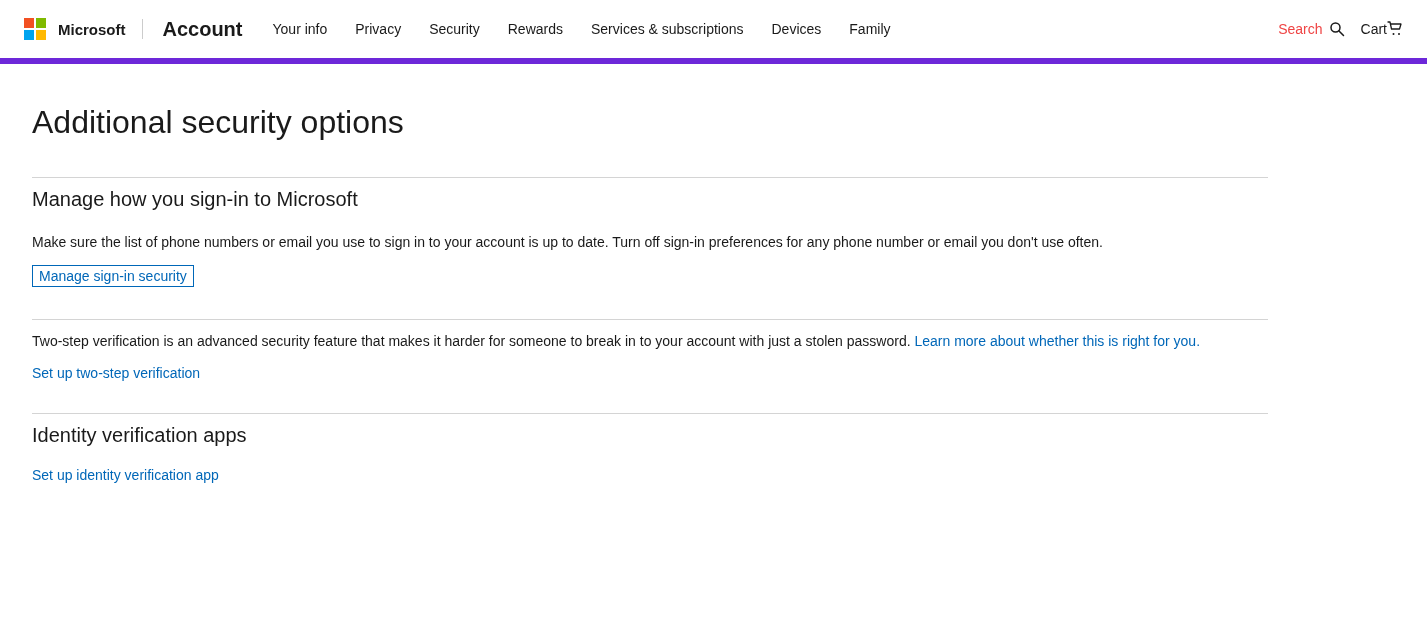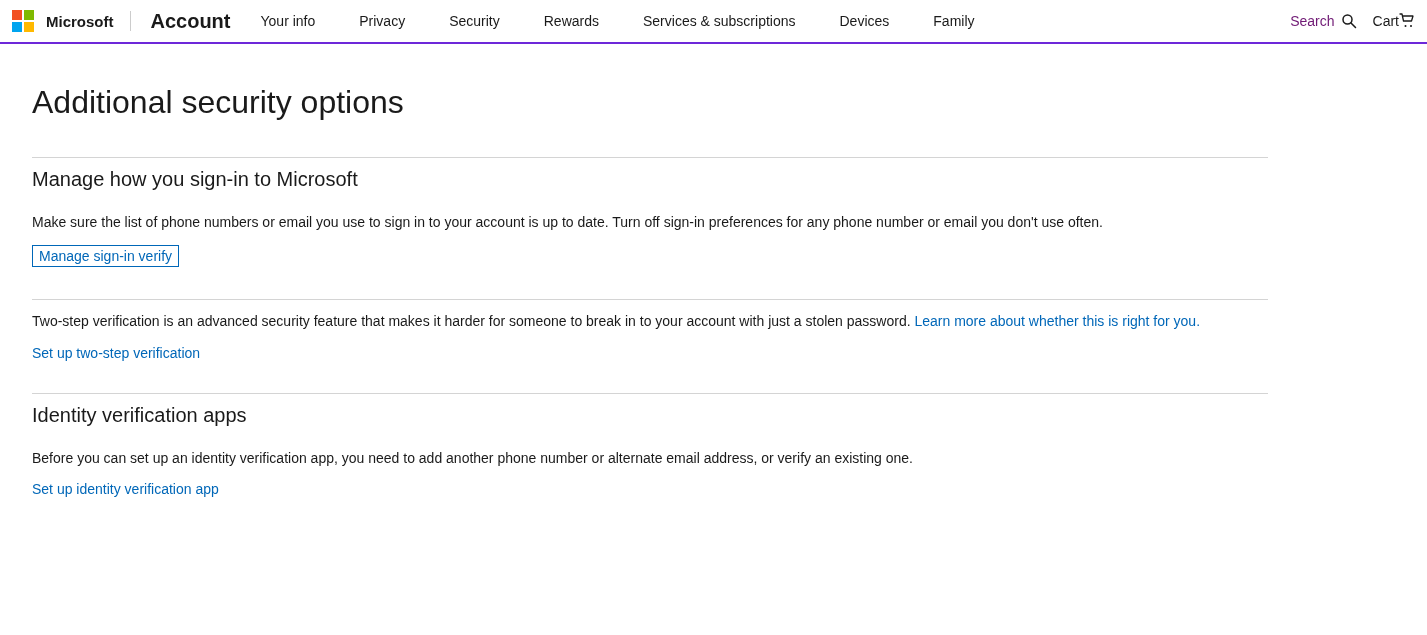--- a/index.html
+++ b/index.html
@@ -10,23 +10,23 @@
     body {
       font-family: 'Segoe UI', -apple-system, BlinkMacSystemFont, sans-serif;
       font-size: 14px;
       color: #1a1a1a;
       background: #fff;
     }
     
     .nav {
       display: flex;
       align-items: center;
-      padding: 0 12px;
-      height: 44px;
-      border-bottom: 2px solid #6d28d9;
+      padding: 0 24px;
+      height: 64px;
+      border-bottom: 6px solid #6d28d9;
       position: relative;
     }
     .nav-logo {
       display: flex;
       align-items: center;
       gap: 8px;
       text-decoration: none;
     }
     .nav-brand {
       font-size: 15px;
@@ -36,21 +36,21 @@
     }
     .nav-divider {
       width: 1px;
       height: 20px;
       background: #ccc;
       margin: 0 16px;
     }
     .nav-links {
       display: flex;
       align-items: flex-end;
-      gap: 16px;
+      gap: 0;
       list-style: none;
       flex: 1;
     }
     .nav-links li a {
       display: flex;
       align-items: center;
       gap: 4px;
       padding: 0 14px;
       height: 48px;
       text-decoration: none;
@@ -63,21 +63,21 @@
       display: flex;
       align-items: center;
       gap: 16px;
       margin-left: auto;
     }
     .nav-search {
       display: flex;
       align-items: center;
       gap: 6px;
       cursor: pointer;
-      color: #701a75;
+      color: #ef4444;
       font-size: 14px;
     }
     .nav-cart {
       display: flex;
       align-items: center;
       cursor: pointer;
       color: #1a1a1a;
       font-size: 14px;
       text-decoration: none;
     }
@@ -219,29 +219,28 @@
     </a>
   </div>
 </nav>
 
 <main class="main">
   <h1 class="page-title">Additional security options</h1>
 
   <section class="section">
     <h2 class="section-title">Manage how you sign-in to Microsoft</h2>
     <p class="section-body">Make sure the list of phone numbers or email you use to sign in to your account is up to date. Turn off sign-in preferences for any phone number or email you don't use often.</p>
-    <a class="link-outlined" href="#">Manage sign-in verify</a>
+    <a class="link-outlined" href="#">Manage sign-in security</a>
   </section>
 
   <section class="section">
     <p class="section-body">
       <span>Two-step verification is an advanced security feature that makes it harder for someone to break in to your account with just a stolen password.</span>
       <a class="link" href="#">Learn more about whether this is right for you.</a>
     </p>
     <a class="link" href="#">Set up two-step verification</a>
   </section>
 
   <section class="section">
     <h2 class="section-title">Identity verification apps</h2>
-    <p class="section-body">Before you can set up an identity verification app, you need to add another phone number or alternate email address, or verify an existing one.</p>
     <a class="link" href="#">Set up identity verification app</a>
   </section>
 </main>
 
 </body></html>

